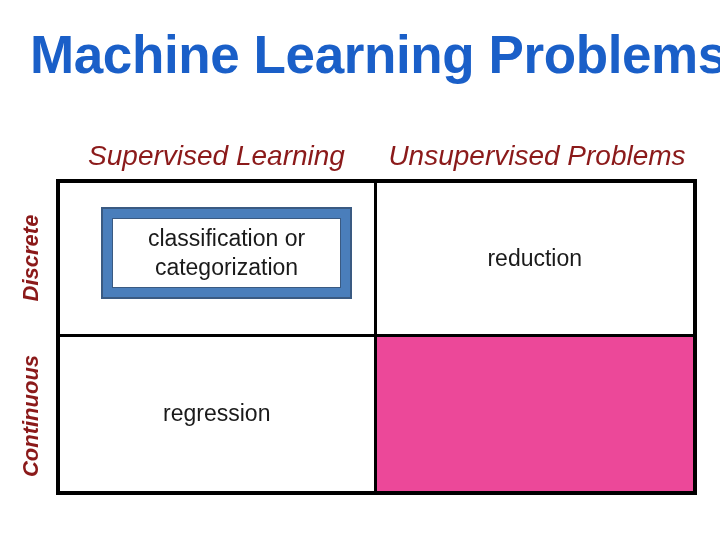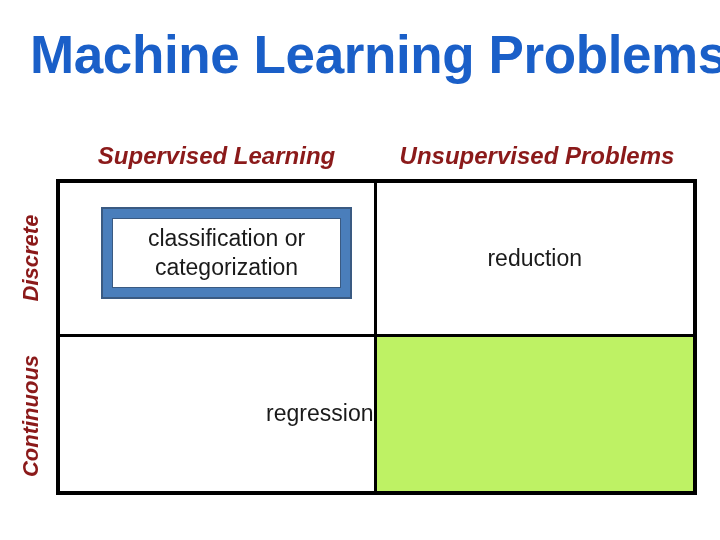--- a/index.html
+++ b/index.html
@@ -38,22 +38,22 @@
     color: #1a5fc8;
     white-space: nowrap;
   }
 
   
   .col-header {
     position: absolute;
     top: 142px;
     height: 28px;
     line-height: 28px;
-    font-size: 24px;
-    font-weight: bold;
+    font-size: 28px;
+    font-weight: normal;
     font-style: italic;
     color: #8b1a1a;
     text-align: center;
     white-space: nowrap;
   }
   #col-header-supervised {
     left: 56px;
     width: 321px;
   }
   #col-header-unsupervised {
@@ -93,33 +93,33 @@
     position: absolute;
     left: 56px;
     top: 179px;
     width: 641px;
     height: 316px;
     border: 4px solid #000000;
     box-sizing: border-box;
     display: grid;
     grid-template-columns: 1fr 1fr;
     grid-template-rows: 1fr 1fr;
-    background: #bef264;
+    background: #ec4899;
   }
   .cell {
     position: relative;
     display: flex;
     align-items: center;
     justify-content: center;
     box-sizing: border-box;
     background: #ffffff;
   }
   .cell-r0c0 { border-right: 3px solid #000000; border-bottom: 3px solid #000000; }
   .cell-r0c1 { border-bottom: 3px solid #000000; }
-  .cell-r1c0 { border-right: 3px solid #000000; justify-content: flex-end; }
+  .cell-r1c0 { border-right: 3px solid #000000; }
   .cell-r1c1 { }
 
   .cell-text {
     font-size: 23px;
     color: #1a1a1a;
     text-align: center;
     line-height: 1.28;
     white-space: pre-line;
   }
 

